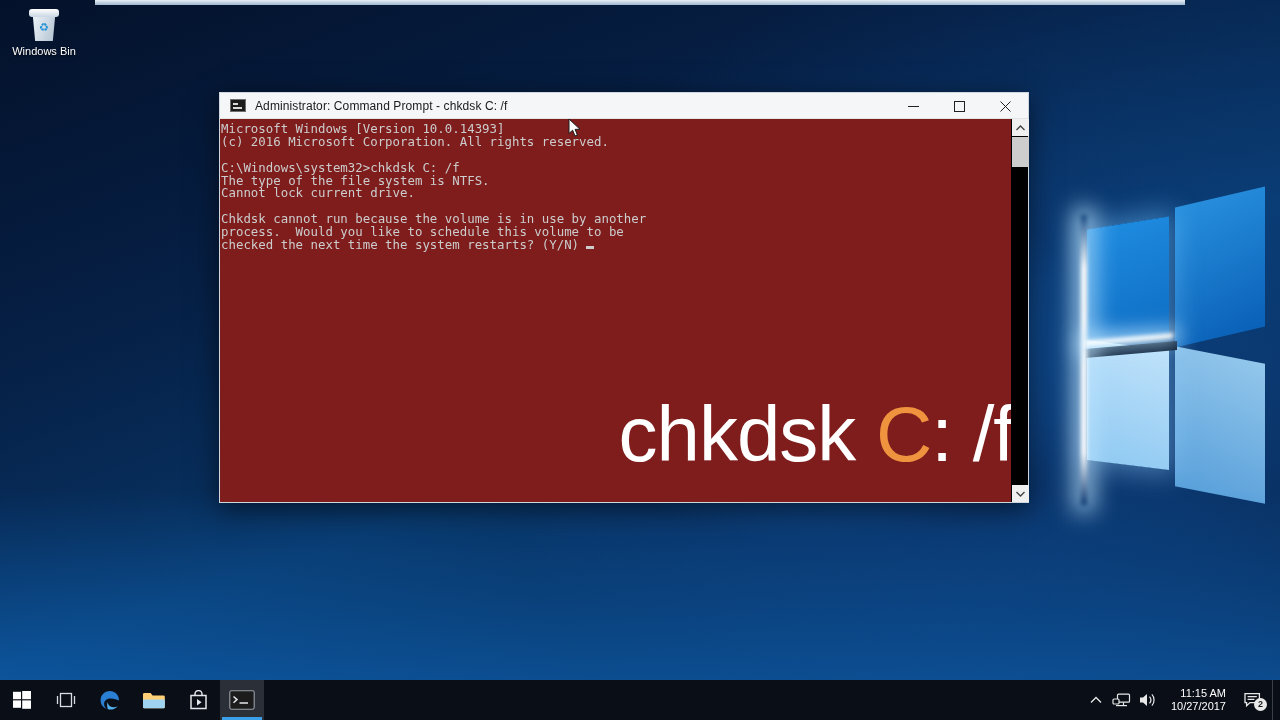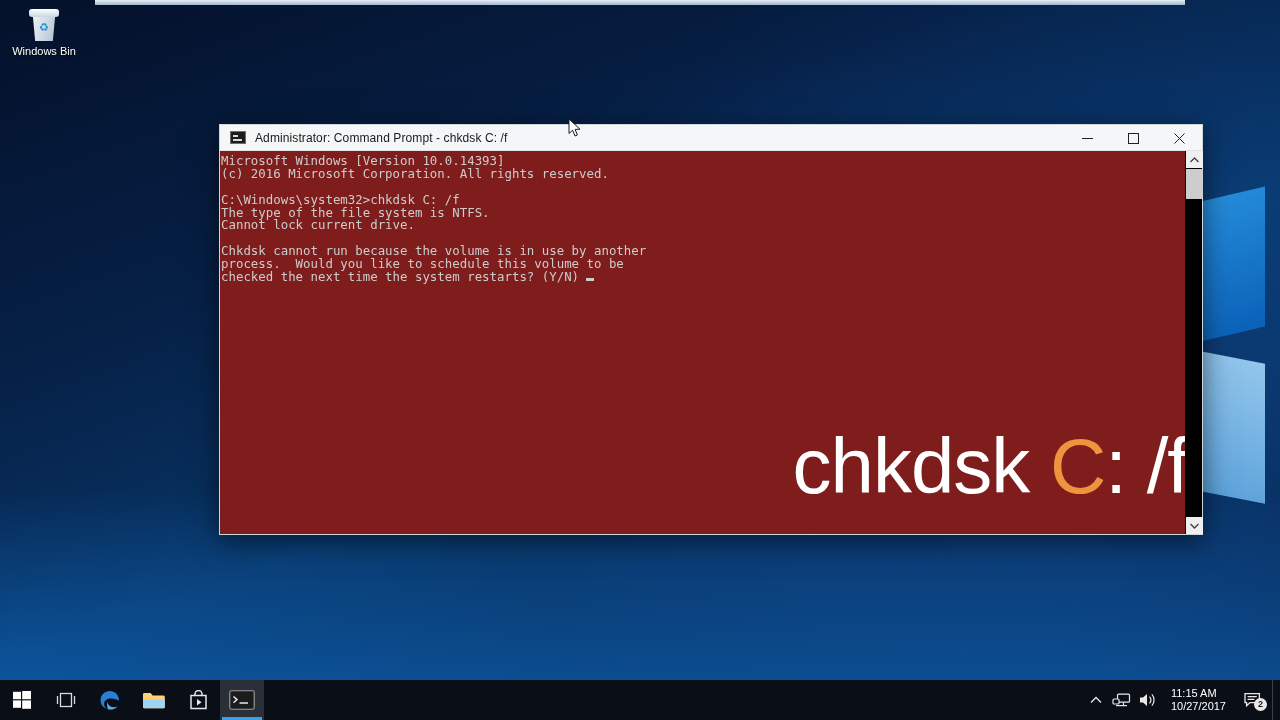--- a/index.html
+++ b/index.html
@@ -81,21 +81,21 @@
     position:absolute; left:11px; top:15px; width:12px; height:12px;
     color:#1f8fd6; font-size:11px; line-height:12px; text-align:center;
   }
   #recyclebin .lbl {
     margin-top:3px; color:#ffffff; font-size:11px; line-height:13px;
     text-shadow:0 1px 2px rgba(0,0,0,.85);
   }
 
   
   #cmdwin {
-    position:absolute; left:219px; top:124px; width:984px; height:411px;
+    position:absolute; left:219px; top:92px; width:810px; height:411px;
     background:#000; border:1px solid #cfd6dd;
     box-shadow:0 6px 26px rgba(0,0,0,.55);
   }
   #titlebar {
     height:26px; background:#f5f6f7; border-bottom:1px solid #e2e4e6;
     display:flex; align-items:center; position:relative;
   }
   #cmdicon {
     width:16px; height:13px; margin-left:10px; background:#1b1b1b;
     border:1px solid #6f6f6f; position:relative; flex:none;
@@ -173,21 +173,21 @@
   .tbbtn.active::after {
     content:""; position:absolute; left:2px; right:2px; bottom:0; height:3px; background:#3ba0ea;
   }
   #tray { margin-left:auto; display:flex; align-items:center; height:40px; }
   .trayicon {
     width:26px; height:40px; display:flex; align-items:center; justify-content:center;
     color:#e8e8e8;
   }
   #clock {
     height:40px; display:flex; flex-direction:column; justify-content:center;
-    align-items:flex-start; color:#ffffff; font-size:11px; line-height:13px;
+    align-items:flex-end; color:#ffffff; font-size:11px; line-height:13px;
     padding:0 10px; white-space:nowrap;
   }
   #notif {
     width:36px; height:40px; display:flex; align-items:center; justify-content:center;
     position:relative; color:#e8e8e8;
   }
   #notifbadge {
     position:absolute; right:5px; bottom:9px; width:13px; height:13px; border-radius:50%;
     background:#e9e9e9; color:#1a1a1a; font-size:9px; line-height:13px; text-align:center;
     font-weight:bold;

